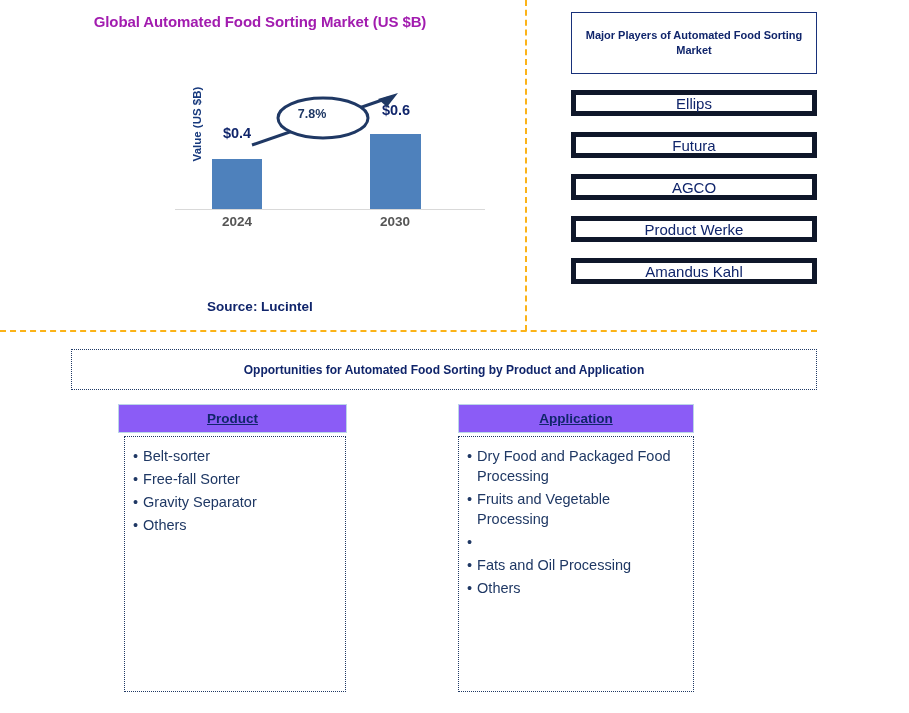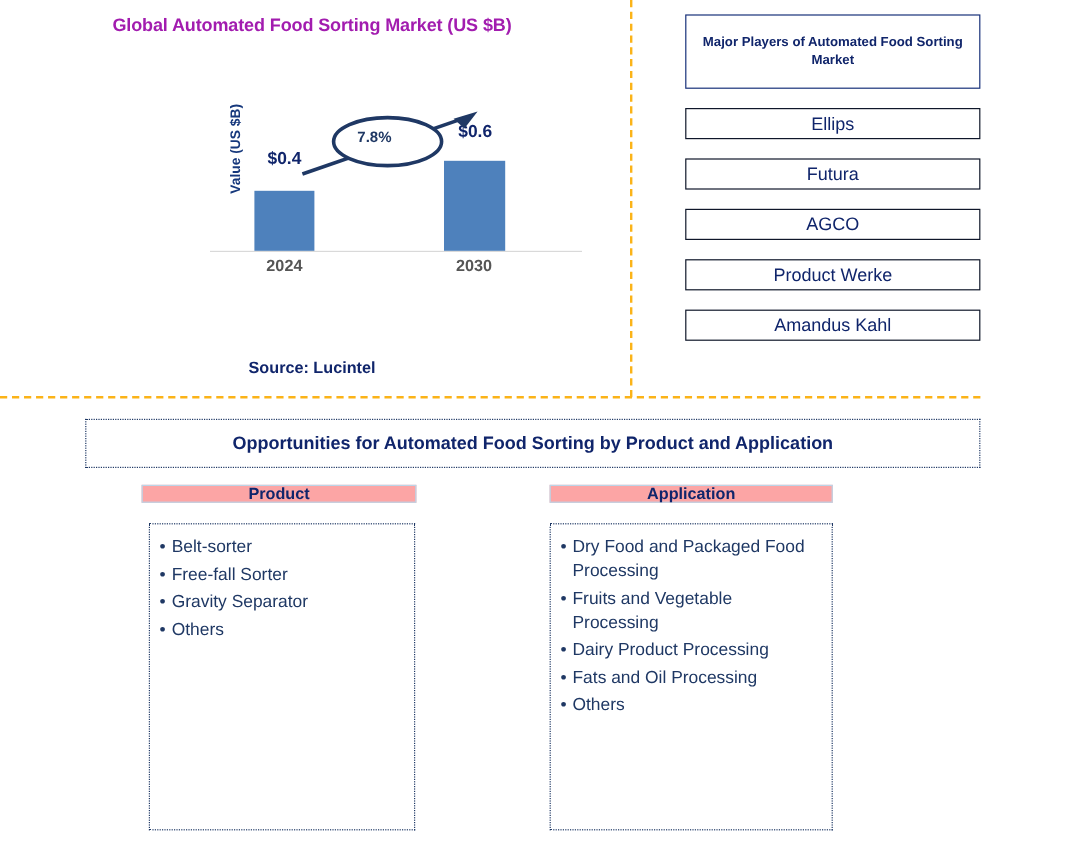--- a/index.html
+++ b/index.html
@@ -143,55 +143,56 @@
     font-weight: bold;
     color: #10256B;
     line-height: 1.35;
     padding: 0 6px;
   }
   .player-item {
     box-sizing: border-box;
     width: 246px;
     height: 26px;
     margin-top: 16px;
-    border: 1px solid #0f172a;
+    border: 5px solid #0f172a;
     display: flex;
     align-items: center;
     justify-content: center;
     font-size: 15px;
     color: #10256B;
   }
 
   
   #opportunities-banner {
     position: absolute;
     left: 71px; top: 349px;
     box-sizing: border-box;
     width: 746px; height: 41px;
     border: 1.5px dotted #1F3864;
     display: flex;
     align-items: center;
     justify-content: center;
-    font-size: 15px;
+    font-size: 12px;
     font-weight: bold;
     color: #10256B;
   }
 
   .column-header {
     position: absolute;
     box-sizing: border-box;
-    height: 15px;
-    background: #fca5a5;
+    height: 29px;
+    background: #8b5cf6;
     border: 1px solid #BBD5E8;
     display: flex;
     align-items: center;
     justify-content: center;
     font-size: 13.5px;
     font-weight: bold;
     color: #10256B;
+    text-decoration: underline;
   }
   #product-header { left: 118px; top: 404px; width: 229px; }
   #application-header { left: 458px; top: 404px; width: 236px; }
 
   .column-box {
     position: absolute;
     box-sizing: border-box;
     border: 1.5px dotted #1F3864;
     padding: 9px 8px 0 8px;
   }
@@ -293,21 +294,20 @@
   <div class="bullet-item">
     <span class="bullet-dot">•</span>
     <span>Dry Food and Packaged Food Processing</span>
   </div>
   <div class="bullet-item">
     <span class="bullet-dot">•</span>
     <span>Fruits and Vegetable Processing</span>
   </div>
   <div class="bullet-item">
     <span class="bullet-dot">•</span>
-    <span>Dairy Product Processing</span>
   </div>
   <div class="bullet-item">
     <span class="bullet-dot">•</span>
     <span>Fats and Oil Processing</span>
   </div>
   <div class="bullet-item">
     <span class="bullet-dot">•</span>
     <span>Others</span>
   </div>
 </div>

